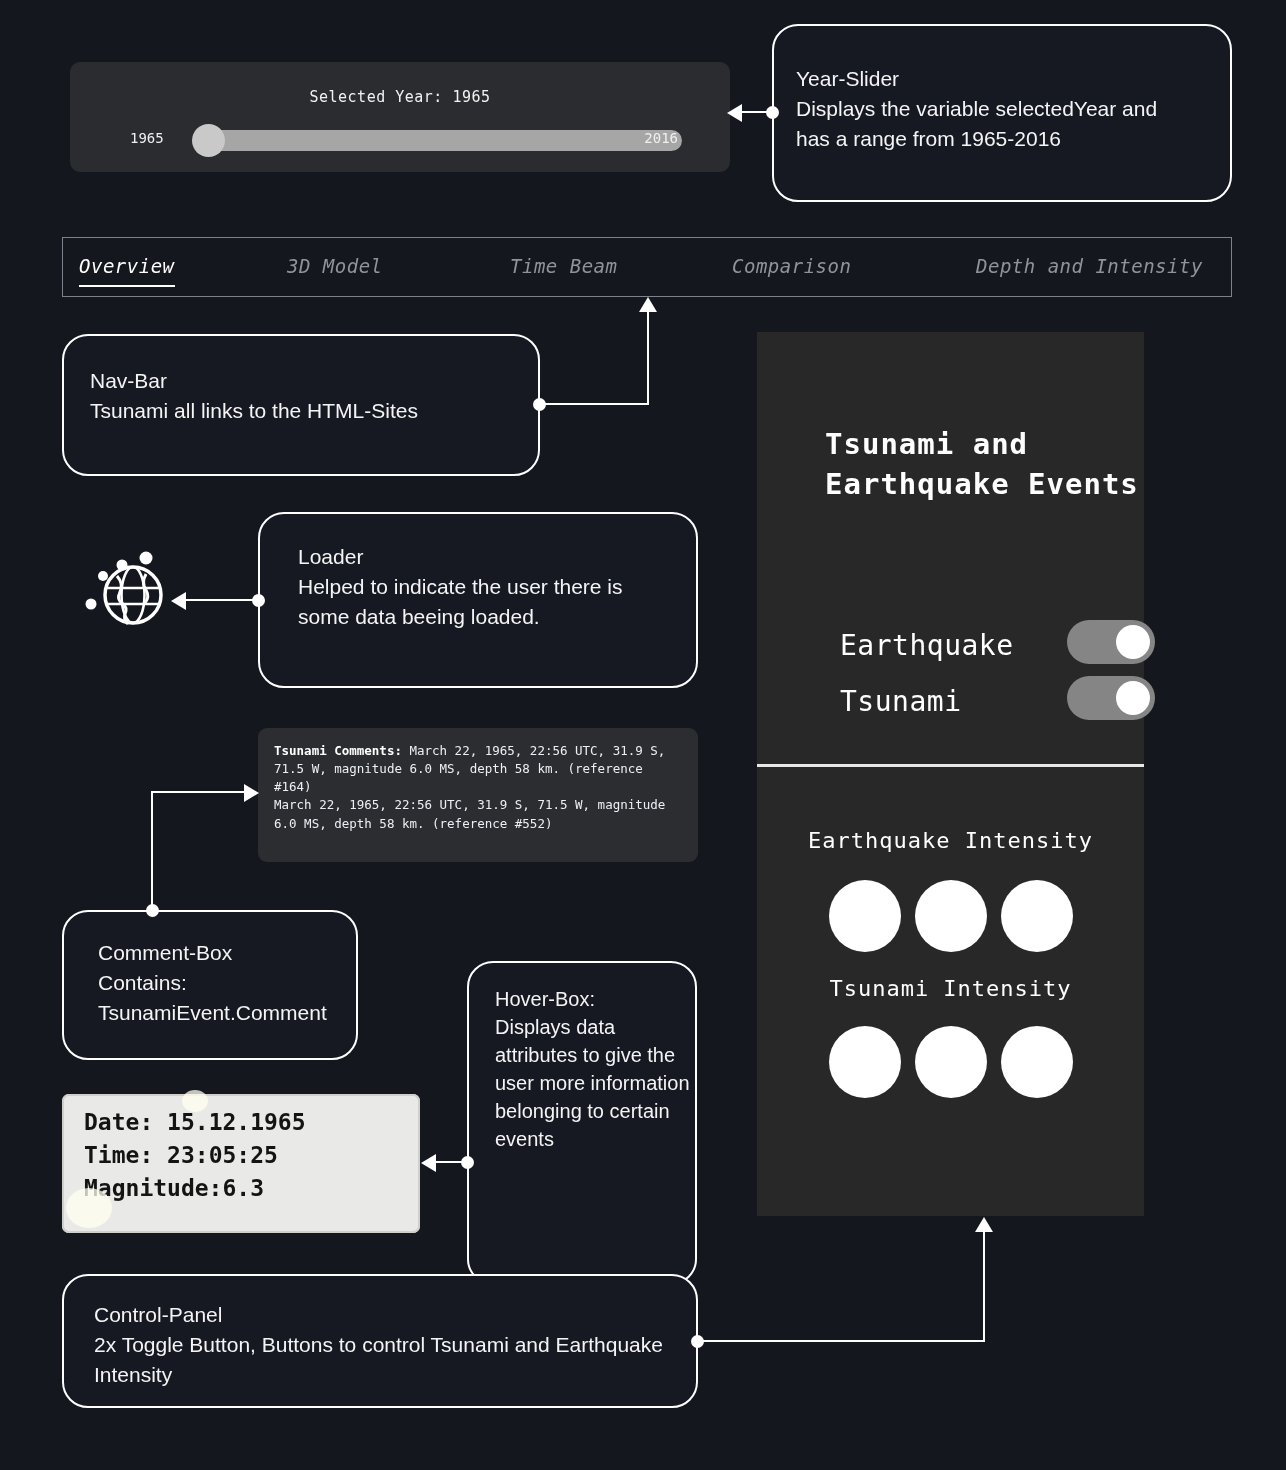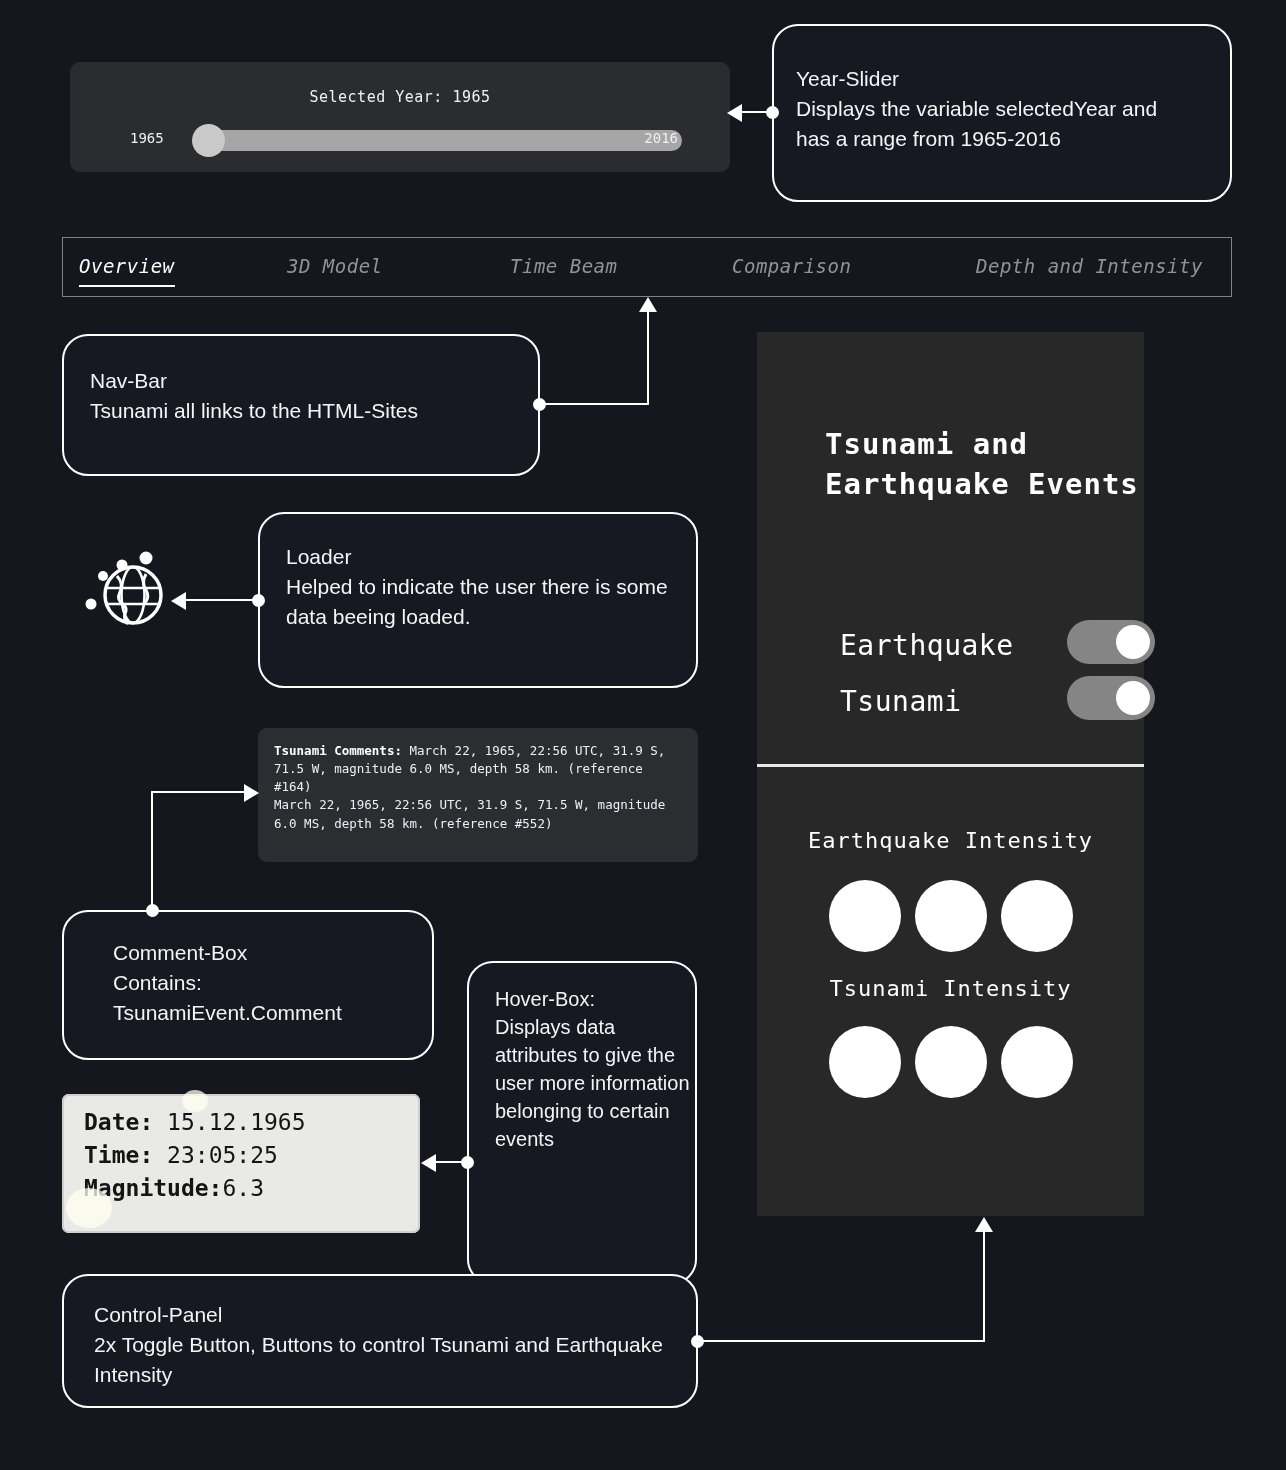--- a/index.html
+++ b/index.html
@@ -75,21 +75,21 @@
   #hover-card{
     position:absolute;left:62px;top:1094px;width:358px;height:139px;
     background:#e9e9e7;border-radius:7px;box-sizing:border-box;
     padding:12px 0 0 22px;
     box-shadow:0 0 0 2px #cfcfcb inset;
   }
   #hover-card .hrow{
     color:#141414;font-size:23px;line-height:1.43;white-space:nowrap;
   }
   #hover-card .hlabel{font-weight:bold;}
-  #hover-card .hval{font-weight:normal;}
+  #hover-card .hval{font-weight:bold;}
   .blob{position:absolute;border-radius:50%;background:rgba(255,255,240,.75);}
 
   
   #control-panel{
     position:absolute;left:757px;top:332px;width:387px;height:884px;
     background:#282828;
   }
   #cp-title{
     position:absolute;left:68px;top:92px;width:380px;
     color:#ffffff;font-size:29px;font-weight:bold;line-height:1.38;letter-spacing:1px;
@@ -121,22 +121,22 @@
   
   .callout{
     position:absolute;background:#161822;border:2px solid #ffffff;border-radius:26px;
     box-sizing:border-box;color:#ffffff;
   }
   .callout .ctxt{
     color:#f4f4f4;font-size:21px;line-height:1.42;
   }
   #callout-year{left:772px;top:24px;width:460px;height:178px;padding:38px 35px 0 22px;}
   #callout-nav{left:62px;top:334px;width:478px;height:142px;padding:30px 22px 0 26px;}
-  #callout-loader{left:258px;top:512px;width:440px;height:176px;padding:28px 22px 0 26px;}
-  #callout-comment{left:62px;top:910px;width:372px;height:150px;padding:26px 20px 0 49px;}
+  #callout-loader{left:258px;top:512px;width:440px;height:176px;padding:28px 22px 0 38px;}
+  #callout-comment{left:62px;top:910px;width:296px;height:150px;padding:26px 20px 0 34px;}
   #callout-hover{left:467px;top:918px;width:230px;height:324px;padding:22px 0 0 26px;margin-top:43px;}
   #callout-hover .ctxt{font-size:20px;line-height:1.40;}
   #callout-control{left:62px;top:1274px;width:636px;height:134px;padding:24px 22px 0 30px;}
 
   
   .conn{position:absolute;background:#ffffff;}
   .conn-dot{position:absolute;width:13px;height:13px;border-radius:50%;background:#ffffff;}
   .arrow{position:absolute;width:0;height:0;}
   .arrow-left{border-top:9px solid transparent;border-bottom:9px solid transparent;border-right:15px solid #ffffff;}
   .arrow-right{border-top:9px solid transparent;border-bottom:9px solid transparent;border-left:15px solid #ffffff;}

